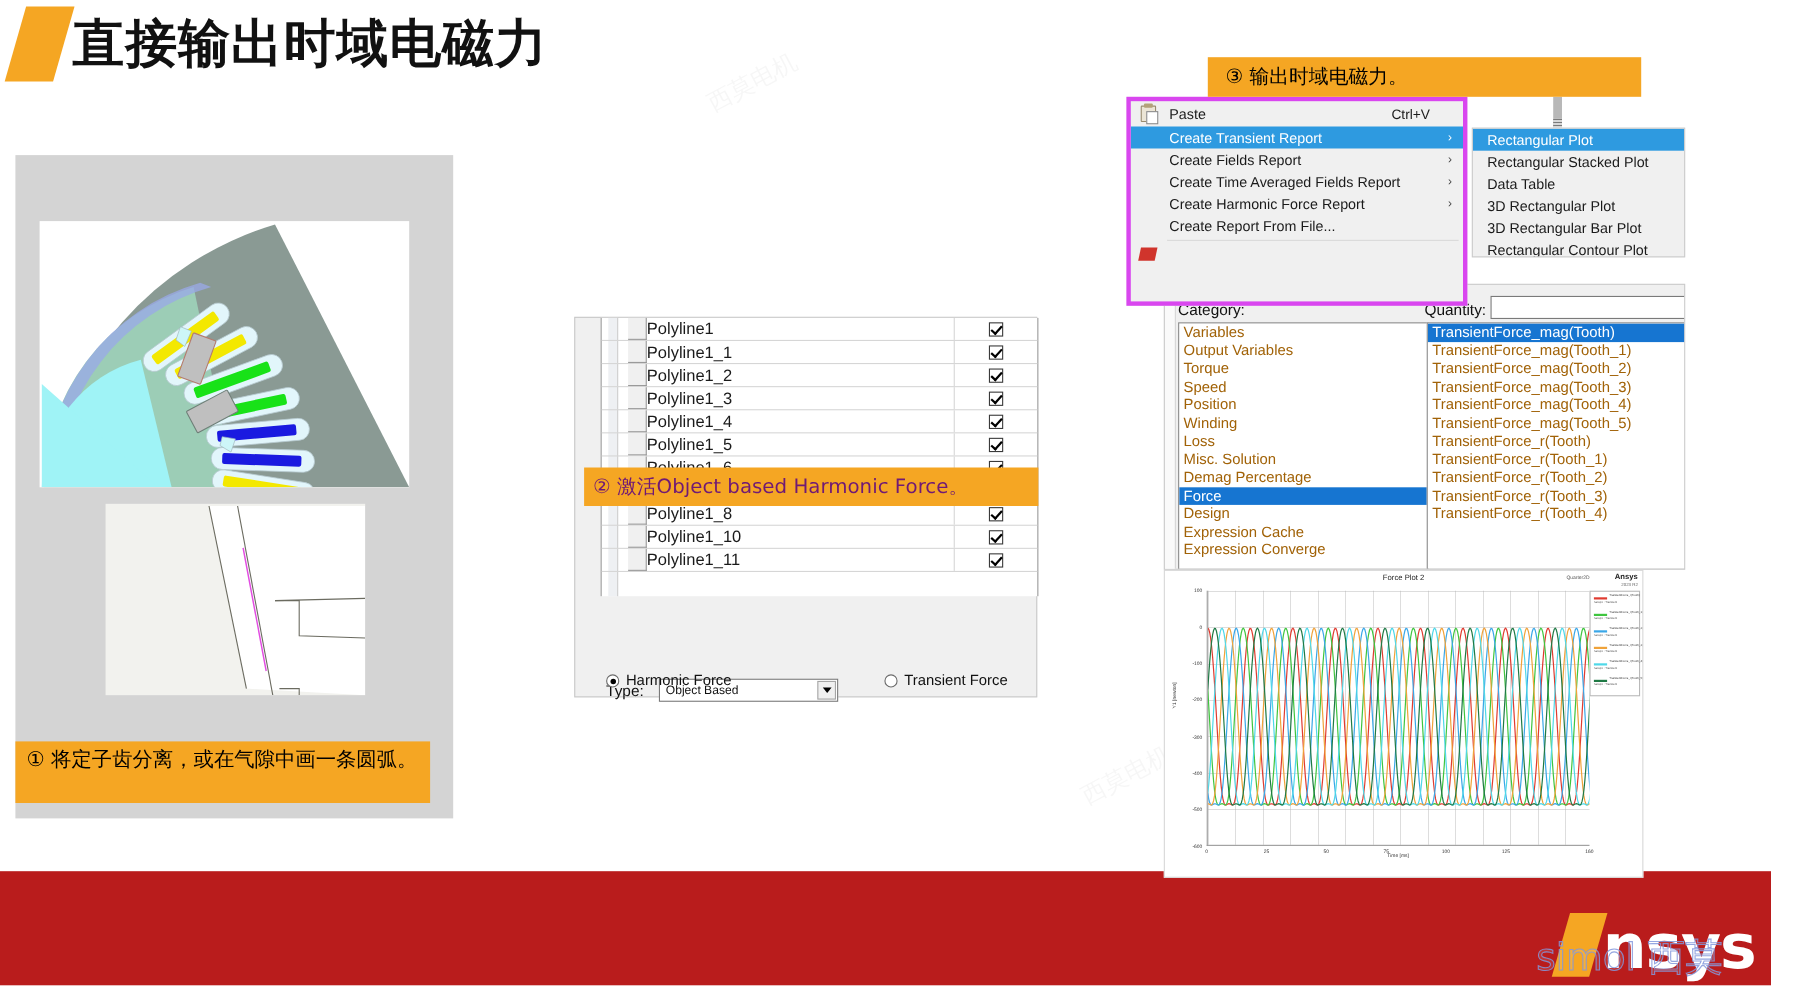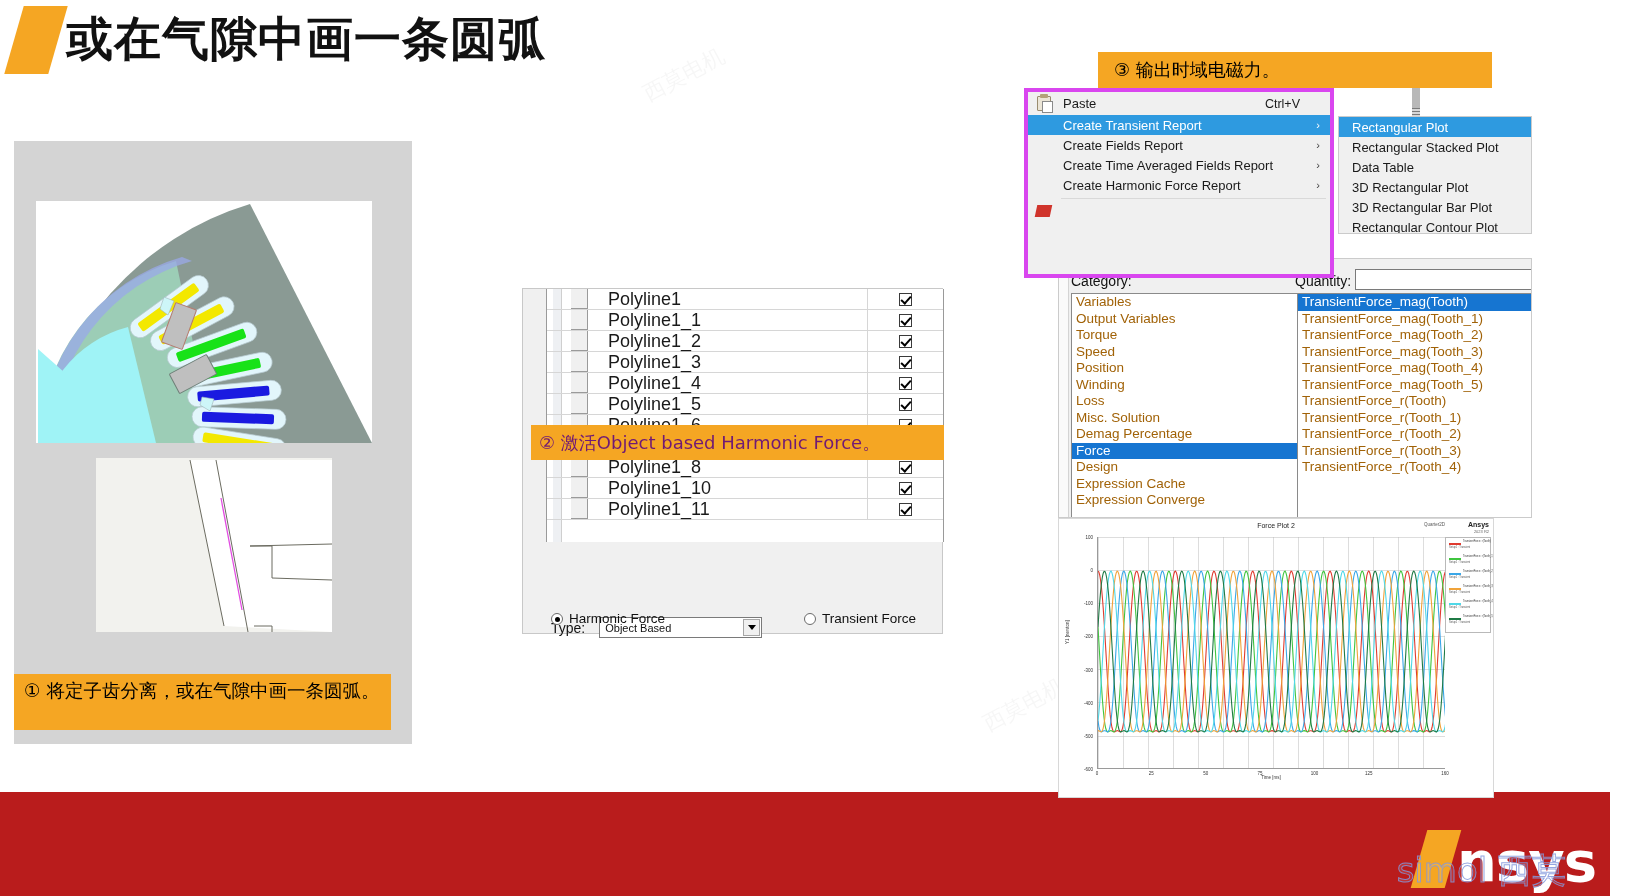--- a/index.html
+++ b/index.html
@@ -72,22 +72,22 @@
     border-bottom: 1px solid #d6d6d6;
     display: flex; align-items: center;
   }
   .row-handle {
     width: 17px; height: 20px; flex: 0 0 17px;
     background: #f0f0f0; border-right: 1px solid #9a9a9a;
     border-bottom: 1px solid #9a9a9a;
     margin-left: 24px;
   }
   .row-name {
-    flex: 1; padding-left: 20px;
-    font-size: 18px; color: #1a1a1a;
+    flex: 1; padding-left: 0;
+    font-size: 15px; color: #1a1a1a;
     font-family: "Liberation Sans", sans-serif;
   }
   .row-check-cell {
     width: 76px; flex: 0 0 76px;
     border-left: 1px solid #d6d6d6;
     display: flex; align-items: center; justify-content: center;
     height: 100%;
   }
   .chk {
     width: 13px; height: 13px;
@@ -370,21 +370,21 @@
 <div class="slide">
 
   <div class="wm" style="left:640px; top:60px;">西莫电机</div>
   <div class="wm" style="left:240px; top:430px;">西莫电机</div>
   <div class="wm" style="left:980px; top:690px;">西莫电机</div>
   <div class="wm" style="left:120px; top:810px;">西莫电机</div>
   <div class="wm" style="left:460px; top:820px;">西莫电机</div>
   <div class="wm" style="left:800px; top:830px;">西莫电机</div>
 
   <div class="title-slash"></div>
-  <div class="title-text">或在气隙中画一条圆弧</div>
+  <div class="title-text">直接输出时域电磁力</div>
 
   <div class="left-panel">
 
     <div class="motor-img">
       <svg width="336" height="242" viewBox="0 0 336 242">
         <defs>
           <clipPath id="cp">
               <rect x="0" y="0" width="336" height="242"></rect>
             </clipPath>
         </defs>
@@ -585,20 +585,23 @@
       <span>Create Fields Report</span>
       <span class="sub-arrow">›</span>
     </div>
     <div class="ctx-item">
       <span>Create Time Averaged Fields Report</span>
       <span class="sub-arrow">›</span>
     </div>
     <div class="ctx-item">
       <span>Create Harmonic Force Report</span>
       <span class="sub-arrow">›</span>
+    </div>
+    <div class="ctx-item">
+      <span>Create Report From File...</span>
     </div>
     <div class="ctx-sep"></div>
     <div class="ctx-item">
       <span class="red-icon"></span>
       <span></span>
     </div>
   </div>
 
   <div class="sub-menu">
     <div class="sub-item sel">

